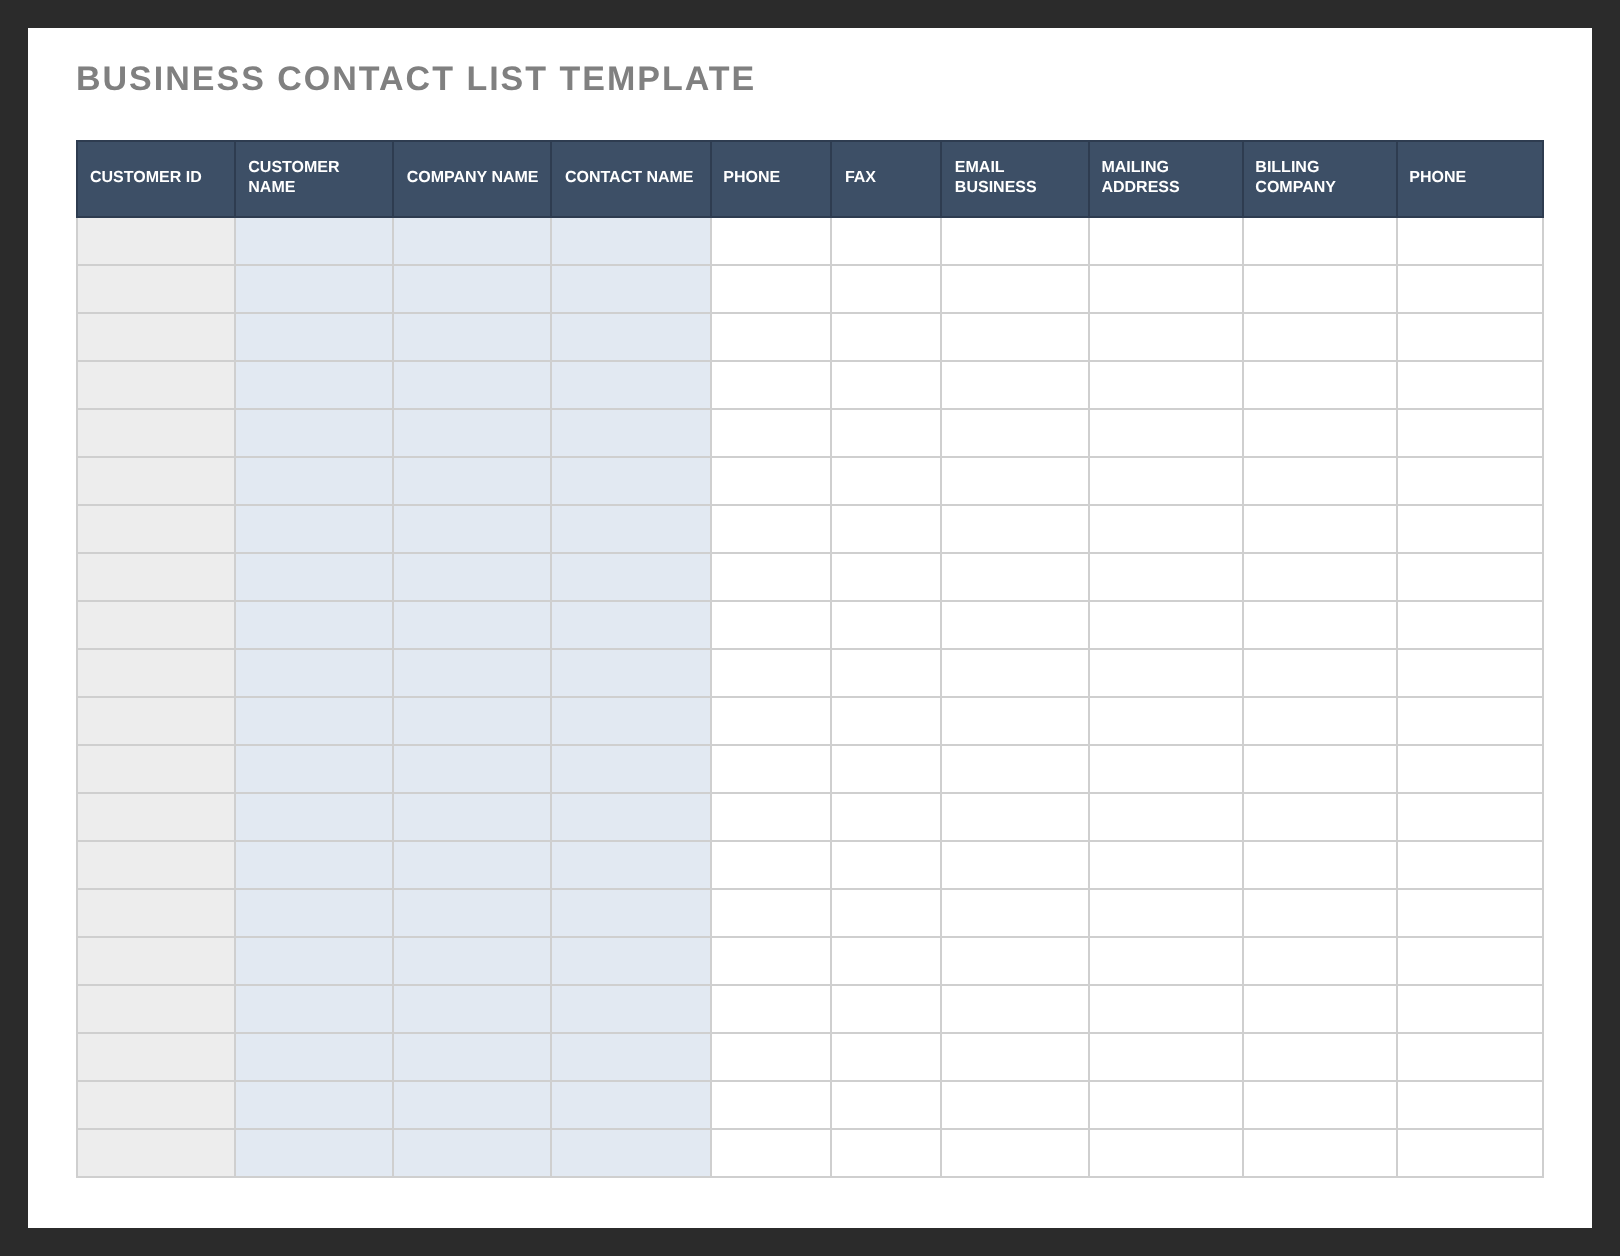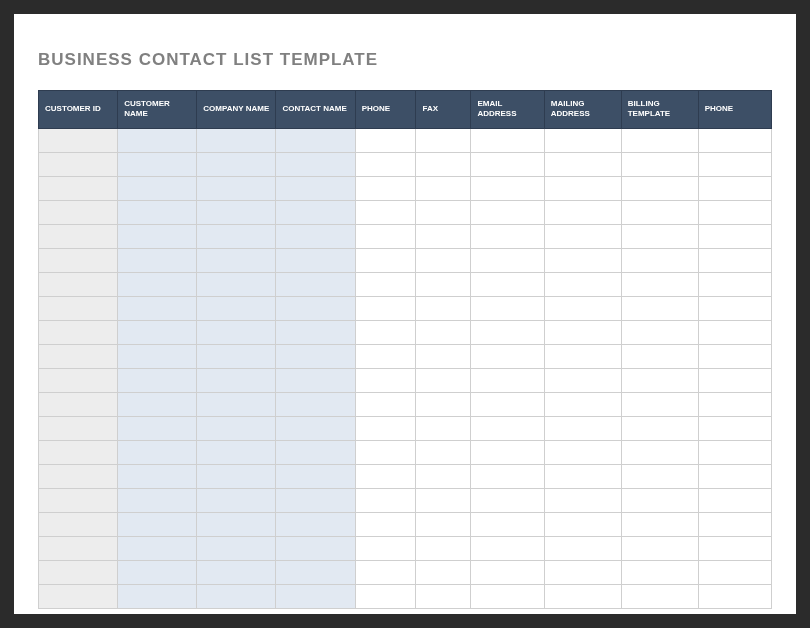--- a/index.html
+++ b/index.html
@@ -11,21 +11,21 @@
       background: #2b2b2b;
       padding: 14px;
       font-family: Arial, Helvetica, sans-serif;
       width: 810px;
       height: 628px;
     }
     .page {
       background: #ffffff;
       width: 100%;
       height: 100%;
-      padding: 36px 24px 20px 24px;
+      padding: 16px 24px 20px 24px;
     }
     .title {
       font-size: 17px;
       font-weight: bold;
       letter-spacing: 1px;
       color: #808080;
       margin-bottom: 16px;
     }
     table {
       width: 100%;
@@ -91,23 +91,23 @@
         <col class="c-notes">
     </colgroup>
     <thead>
       <tr>
         <th>CUSTOMER ID</th>
         <th>CUSTOMER NAME</th>
         <th>COMPANY NAME</th>
         <th>CONTACT NAME</th>
         <th>PHONE</th>
         <th>FAX</th>
-        <th>EMAIL ADDRESS</th>
+        <th>EMAIL BUSINESS</th>
         <th>MAILING ADDRESS</th>
-        <th>BILLING TEMPLATE</th>
+        <th>BILLING COMPANY</th>
         <th>PHONE</th>
       </tr>
     </thead>
     <tbody id="tbody">
         <tr>
           <td class="col-id"></td>
           <td class="col-light"></td>
           <td class="col-light"></td>
           <td class="col-light"></td>
           <td class="col-white"></td>

